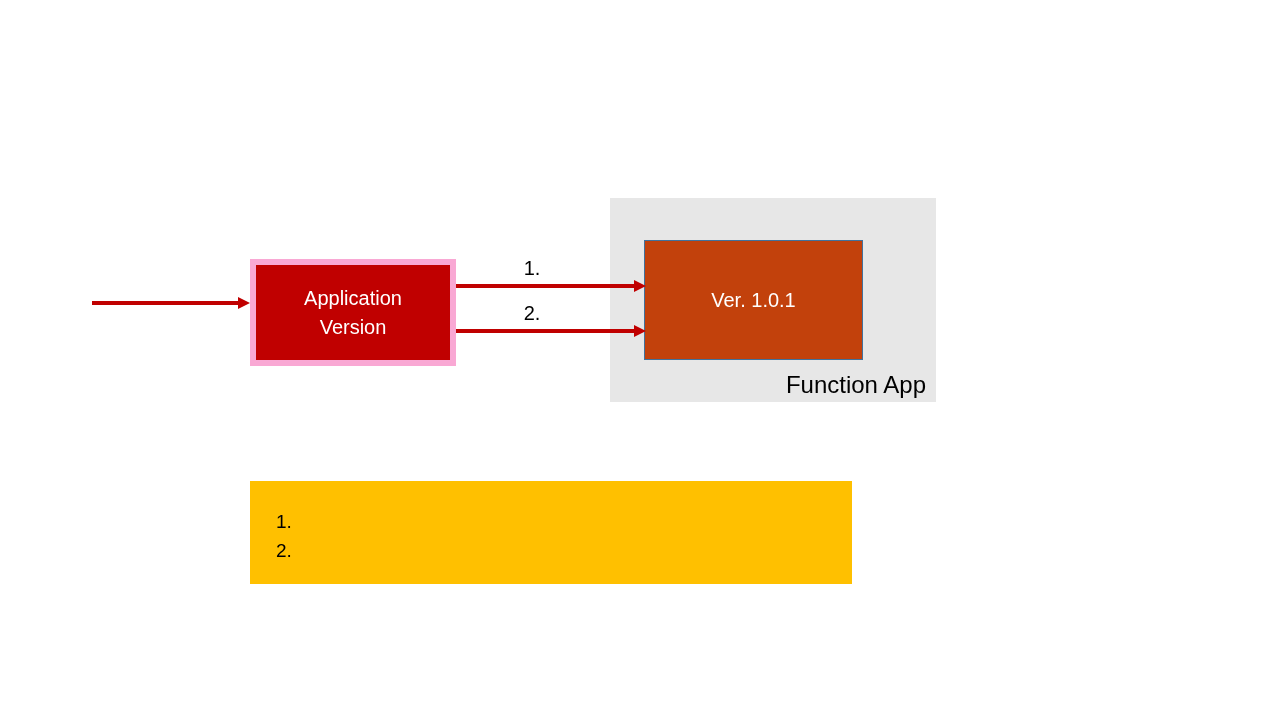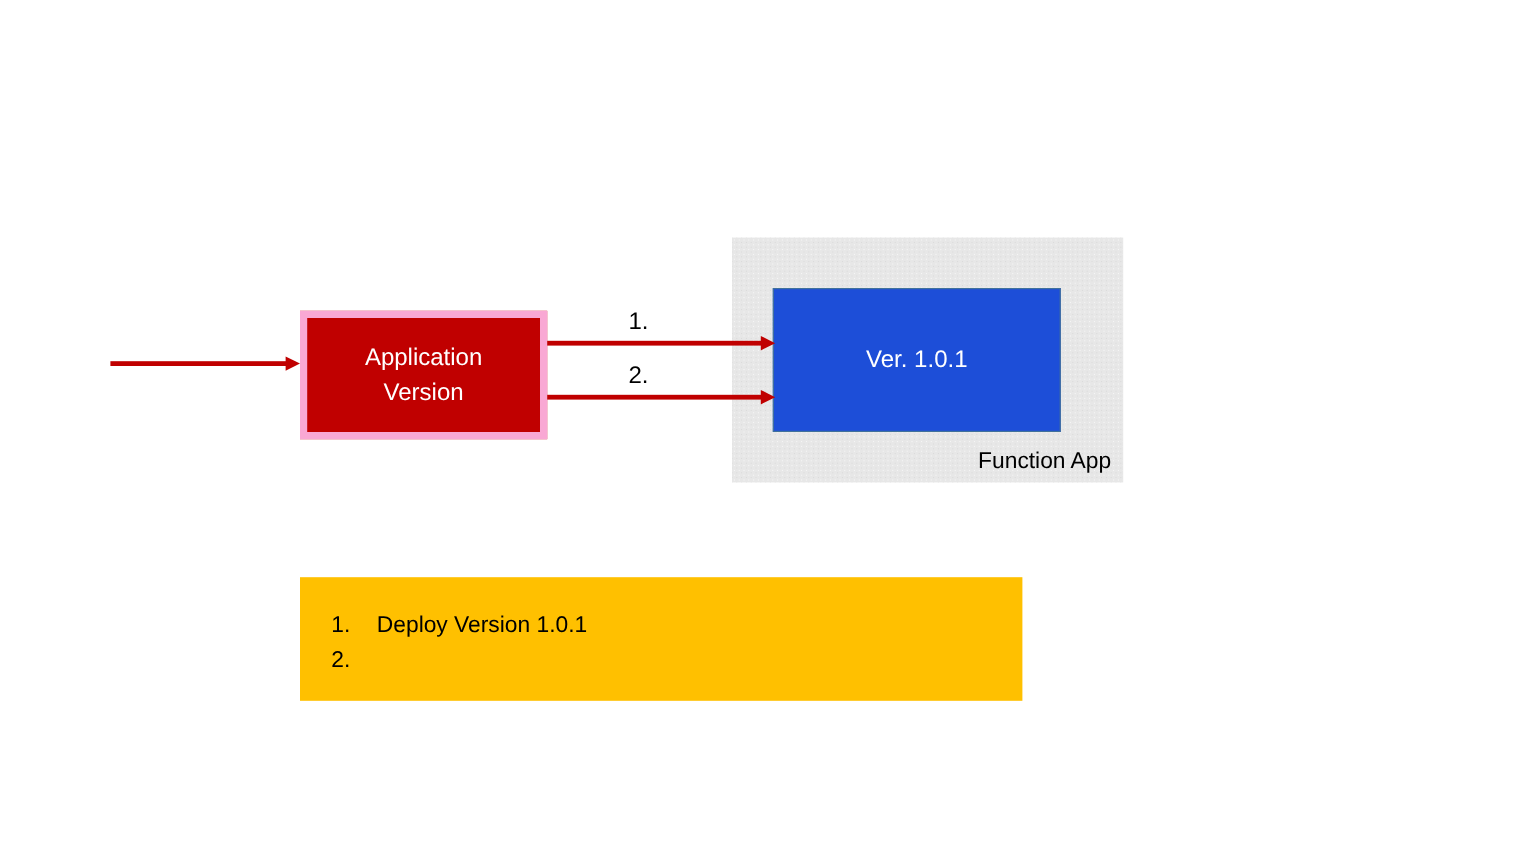--- a/index.html
+++ b/index.html
@@ -37,35 +37,35 @@
       radial-gradient(rgba(204,204,204,0.55) 0.6px, transparent 0.7px);
     background-size: 4px 4px, 4px 4px;
     background-position: 0 0, 2px 2px;
     box-sizing: border-box;
   }
 
   .function-app-label {
     position: absolute;
     right: 10px;
     bottom: 5px;
-    font-size: 19px;
+    font-size: 24px;
     line-height: 24px;
     color: #000000;
     white-space: nowrap;
     margin-top: 18px;
   }
 
   
   .version-box {
     position: absolute;
     left: 644px;
     top: 240px;
-    width: 240px;
+    width: 219px;
     height: 120px;
-    background-color: #1d4ed8;
+    background-color: #c2410c;
     border: 1px solid #41719c;
     box-sizing: border-box;
     display: flex;
     align-items: center;
     justify-content: center;
   }
   .version-box-label {
     font-size: 20px;
     line-height: 24px;
     color: #ffffff;
@@ -221,21 +221,20 @@
     <div class="head"></div>
   </div>
 
   <div class="step-label step-label-1">1.</div>
   <div class="step-label step-label-2">2.</div>
 
   <div class="legend-box">
     <ul class="legend-list">
       <li class="legend-item">
         <span class="legend-item-number">1.</span>
-        <span class="legend-item-text">Deploy Version 1.0.1</span>
       </li>
       <li class="legend-item">
         <span class="legend-item-number">2.</span>
       </li>
     </ul>
   </div>
 
 </div>
 
 </body></html>

